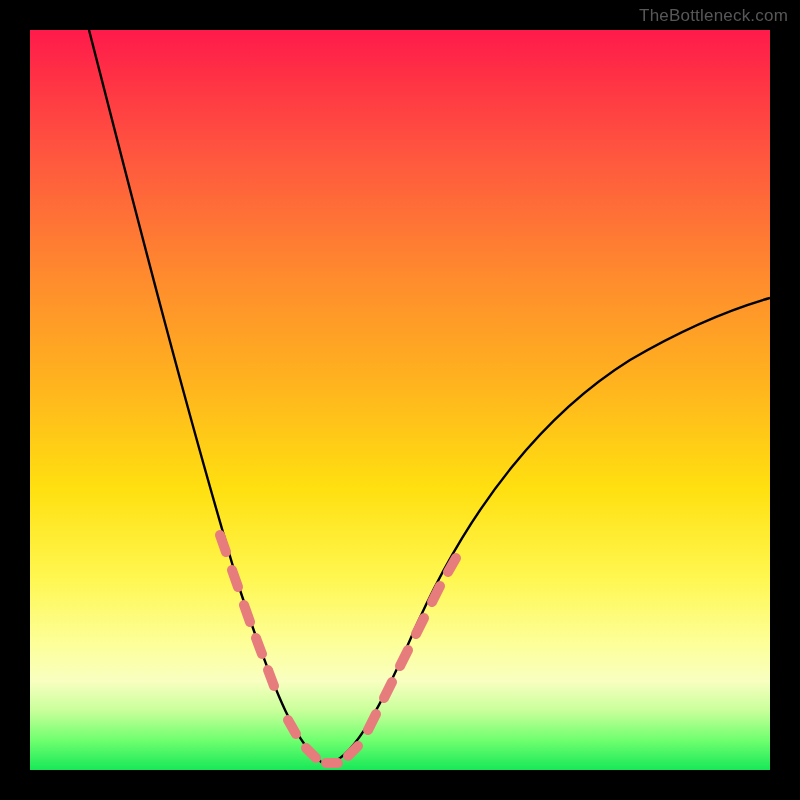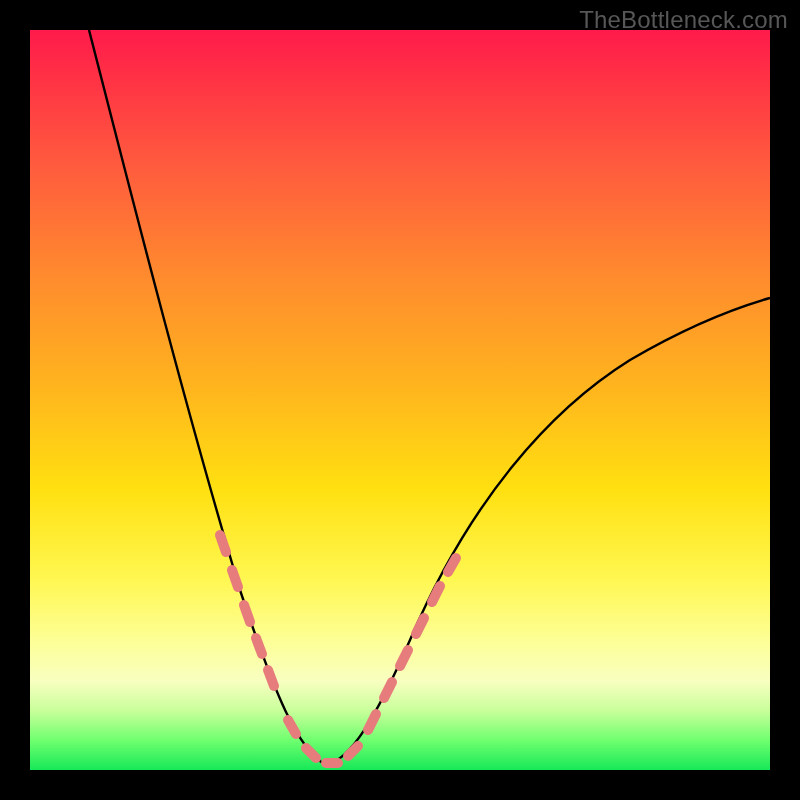--- a/index.html
+++ b/index.html
@@ -15,21 +15,21 @@
     position: relative;
     width: 800px;
     height: 800px;
     background: #000;
   }
   .watermark {
     position: absolute;
     top: 6px;
     right: 12px;
     color: #575757;
-    font-size: 24px;
+    font-size: 17px;
     font-weight: 500;
     letter-spacing: 0.2px;
     z-index: 10;
     user-select: none;
   }
   .plot-frame {
     position: absolute;
     left: 30px;
     top: 30px;
     width: 740px;

